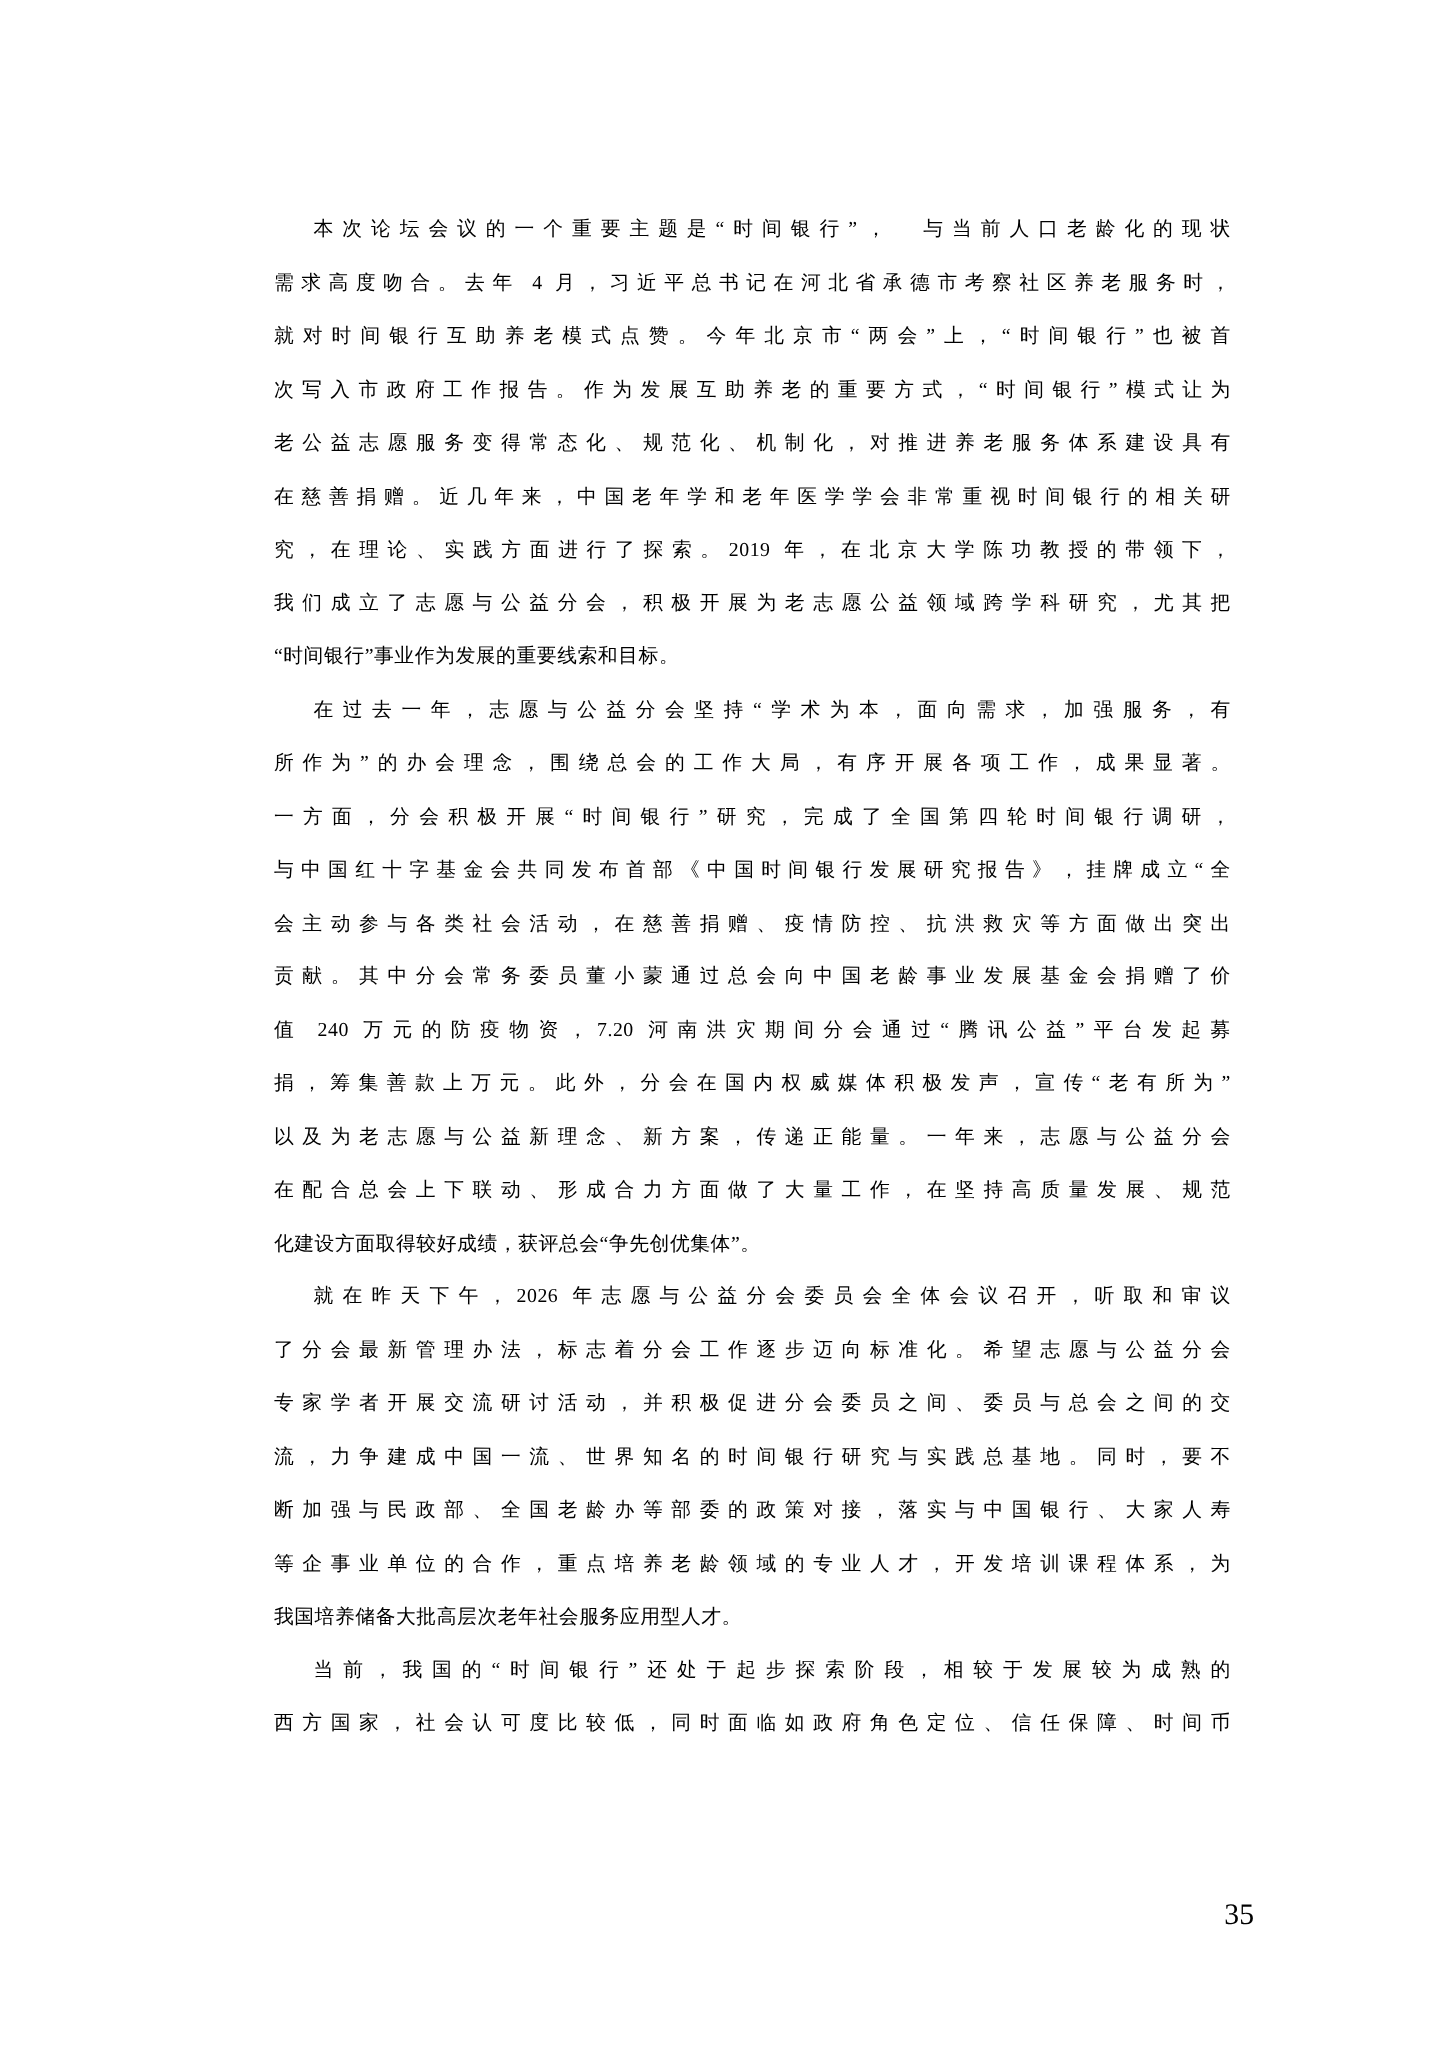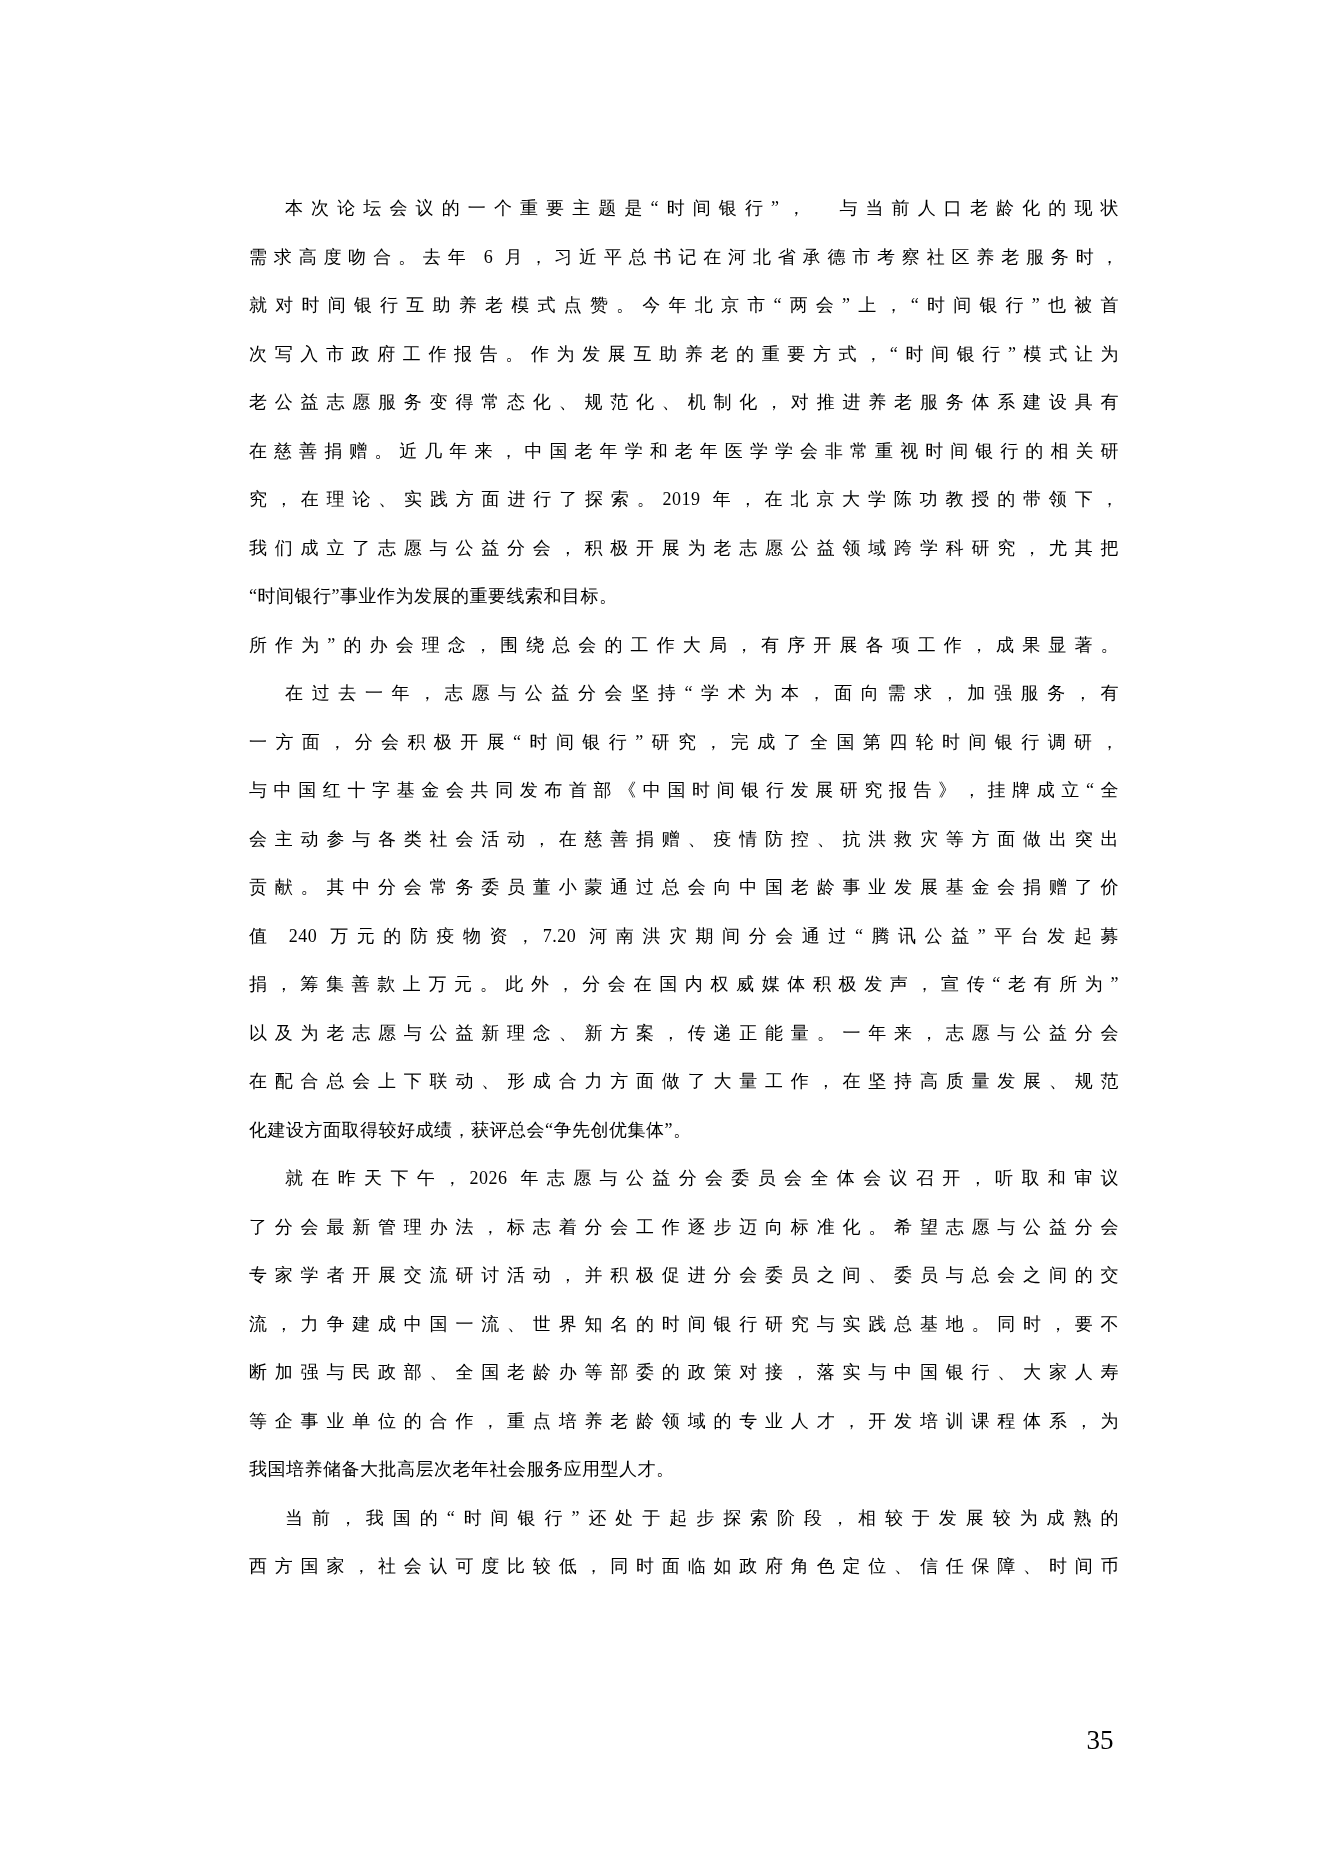--- a/index.html
+++ b/index.html
@@ -42,42 +42,42 @@
     text-indent: 2em;
   }
   .line.end {
     text-align-last: left;
   }
   .page-number {
     position: absolute;
     left: 1060px;
     top: 1722px;
     width: 80px;
-    text-align: center;
+    text-align: right;
     font-size: 27px;
     line-height: 36px;
     color: #000000;
   }
 </style>
 </head>
 <body>
 
 <div class="page">
   <div class="text-block">
       <div class="line indent">本次论坛会议的一个重要主题是“时间银行”，　与当前人口老龄化的现状</div>
-      <div class="line">需求高度吻合。去年 6 月，习近平总书记在河北省承德市考察社区养老服务时，</div>
+      <div class="line">需求高度吻合。去年 4 月，习近平总书记在河北省承德市考察社区养老服务时，</div>
       <div class="line">就对时间银行互助养老模式点赞。今年北京市“两会”上，“时间银行”也被首</div>
       <div class="line">次写入市政府工作报告。作为发展互助养老的重要方式，“时间银行”模式让为</div>
       <div class="line">老公益志愿服务变得常态化、规范化、机制化，对推进养老服务体系建设具有</div>
       <div class="line">在慈善捐赠。近几年来，中国老年学和老年医学学会非常重视时间银行的相关研</div>
       <div class="line">究，在理论、实践方面进行了探索。2019 年，在北京大学陈功教授的带领下，</div>
       <div class="line">我们成立了志愿与公益分会，积极开展为老志愿公益领域跨学科研究，尤其把</div>
       <div class="line end">“时间银行”事业作为发展的重要线索和目标。</div>
+      <div class="line indent">在过去一年，志愿与公益分会坚持“学术为本，面向需求，加强服务，有</div>
       <div class="line">所作为”的办会理念，围绕总会的工作大局，有序开展各项工作，成果显著。</div>
-      <div class="line indent">在过去一年，志愿与公益分会坚持“学术为本，面向需求，加强服务，有</div>
       <div class="line">一方面，分会积极开展“时间银行”研究，完成了全国第四轮时间银行调研，</div>
       <div class="line">与中国红十字基金会共同发布首部《中国时间银行发展研究报告》，挂牌成立“全</div>
       <div class="line">会主动参与各类社会活动，在慈善捐赠、疫情防控、抗洪救灾等方面做出突出</div>
       <div class="line">贡献。其中分会常务委员董小蒙通过总会向中国老龄事业发展基金会捐赠了价</div>
       <div class="line">值 240 万元的防疫物资，7.20 河南洪灾期间分会通过“腾讯公益”平台发起募</div>
       <div class="line">捐，筹集善款上万元。此外，分会在国内权威媒体积极发声，宣传“老有所为”</div>
       <div class="line">以及为老志愿与公益新理念、新方案，传递正能量。一年来，志愿与公益分会</div>
       <div class="line">在配合总会上下联动、形成合力方面做了大量工作，在坚持高质量发展、规范</div>
       <div class="line end">化建设方面取得较好成绩，获评总会“争先创优集体”。</div>
       <div class="line indent">就在昨天下午，2026 年志愿与公益分会委员会全体会议召开，听取和审议</div>

